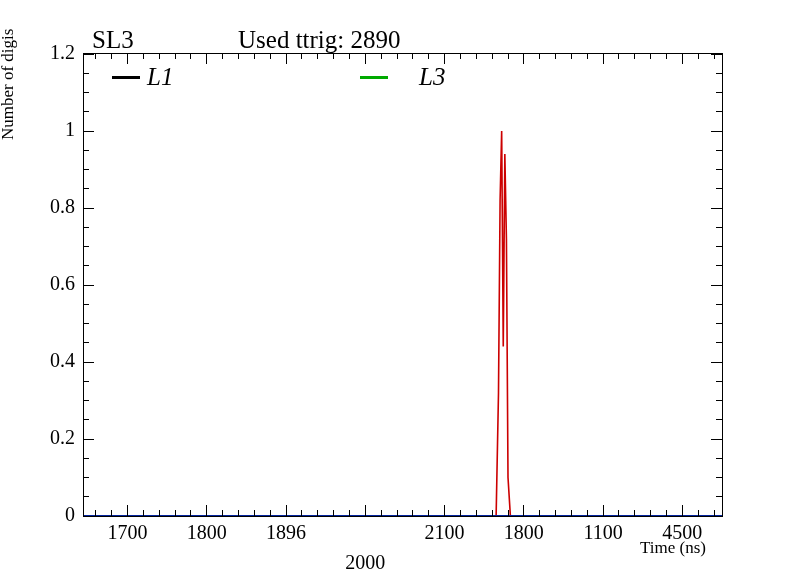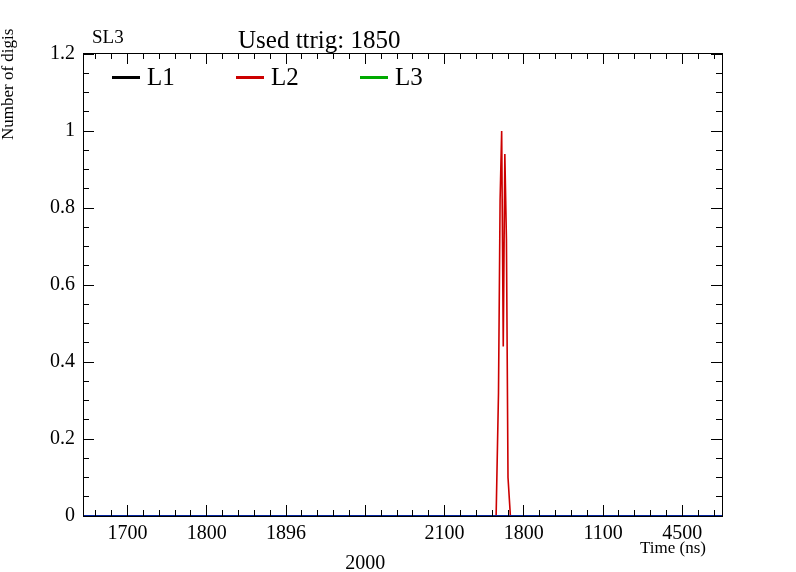--- a/index.html
+++ b/index.html
@@ -1,26 +1,26 @@
 <!DOCTYPE html>
 <html><head>
 <meta charset="utf-8">
 <style>
   html,body{margin:0;padding:0;background:#ffffff;}
   body{width:796px;height:572px;overflow:hidden;font-family:"Liberation Serif",serif;color:#000;}
   #root{position:relative;width:796px;height:572px;background:#ffffff;}
 
   
-  .title-left{position:absolute;left:92px;top:26px;font-size:19px;}
+  .title-left{position:absolute;left:92px;top:26px;font-size:25px;}
   .title-center{position:absolute;left:238px;top:26px;font-size:25px;}
   .title-right{position:absolute;left:595px;top:26px;font-size:25px;}
 
   
   .legend{position:absolute;left:112px;top:62px;width:470px;height:30px;}
-  .leg-item{position:absolute;top:0;height:30px;display:flex;align-items:center;}
+  .leg-item{position:absolute;top:0;height:30px;display:flex;align-items:center;font-style:italic;}
   .leg-line{display:inline-block;width:28px;height:3px;margin-right:7px;}
   .leg-label{font-size:25px;line-height:30px;}
 
   
   .frame{position:absolute;left:83px;top:53px;width:640px;height:464px;border:1px solid #000;box-sizing:border-box;background:transparent;}
 
   
   .ytitle{position:absolute;left:-2px;top:140px;width:180px;transform:rotate(-90deg);transform-origin:0 0;font-size:17px;text-align:left;}
   .ytitle-inner{display:block;}
 
@@ -33,32 +33,28 @@
   .xlab{position:absolute;font-size:20px;text-align:center;width:70px;}
 
   svg{display:block;}
 </style>
 </head>
 <body>
 
 <div id="root">
 
   <div class="title-left">SL3</div>
-  <div class="title-center">Used ttrig: 1850</div>
+  <div class="title-center">Used ttrig: 2890</div>
 
   <div class="legend">
     <div class="leg-item" style="left:0px;">
       <span class="leg-line" style="background:#000000"></span>
       <span class="leg-label">L1</span>
     </div>
-    <div class="leg-item" style="left:124px;">
-      <span class="leg-line" style="background:#cc0000"></span>
-      <span class="leg-label">L2</span>
-    </div>
-    <div class="leg-item" style="left:248px;">
+    <div class="leg-item" style="left:248px;gap:24px;">
       <span class="leg-line" style="background:#00aa00"></span>
       <span class="leg-label">L3</span>
     </div>
   </div>
 
   <div class="ytitle">
     <span class="ytitle-inner">Number of digis</span>
   </div>
 
   <div class="xtitle">Time (ns)</div>

